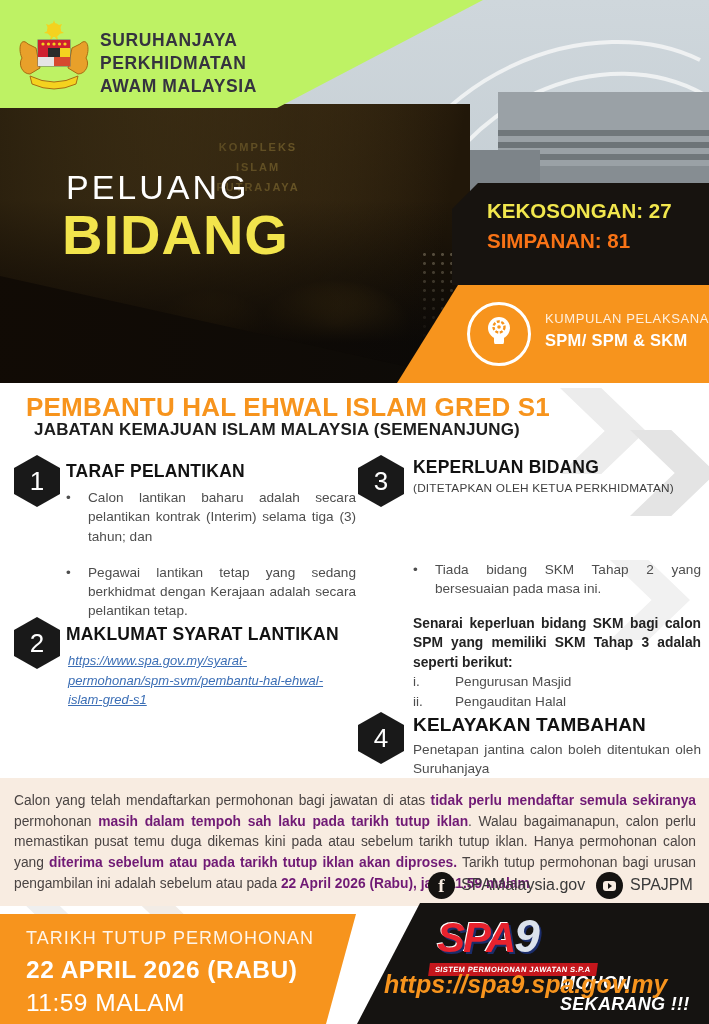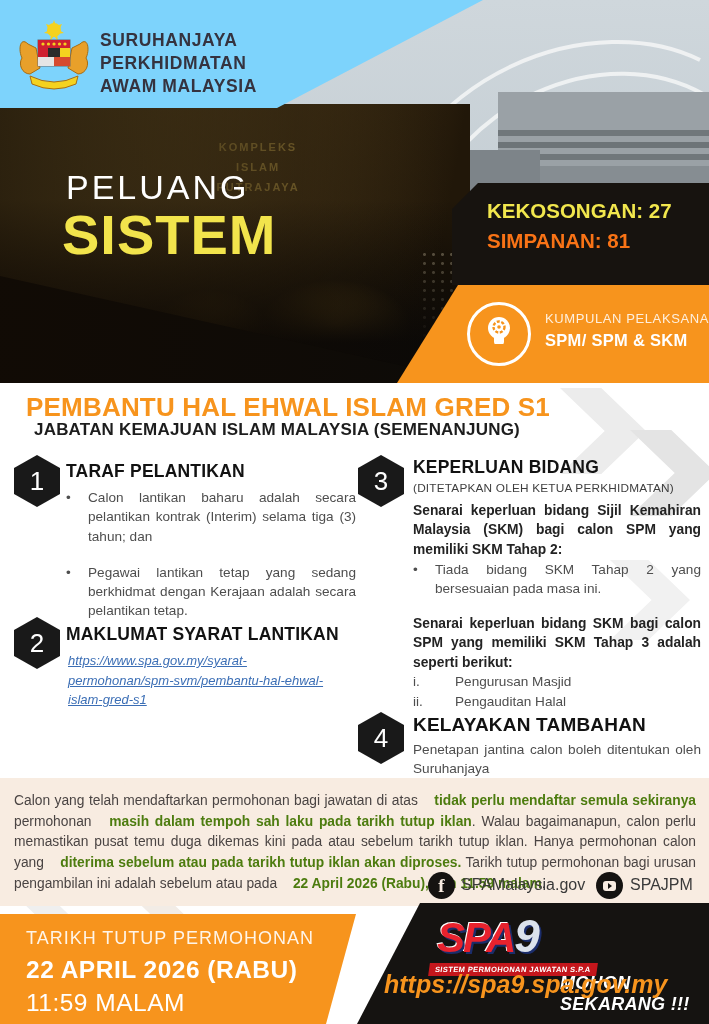--- a/index.html
+++ b/index.html
@@ -16,21 +16,21 @@
   .ph-tree1,.ph-tree2{position:absolute;width:120px;height:90px;border-radius:50%;background:radial-gradient(closest-side,rgba(205,153,47,.85),rgba(205,153,47,0));}
   .ph-tree1{left:150px;top:290px;}
   .ph-tree2{left:260px;top:280px;width:150px;}
   .ph-lattice{position:absolute;left:420px;top:250px;width:160px;height:133px;background:radial-gradient(circle 2px,rgba(230,214,178,.55) 1px,transparent 2px);background-size:9px 9px;}
   .ph-dark-wedge{position:absolute;left:0;top:200px;width:709px;height:183px;background:linear-gradient(180deg,rgba(10,8,5,0) 0%,rgba(10,8,5,.55) 40%,#0b0907 78%);}
   .ph-dark-tri{position:absolute;left:0;top:230px;width:480px;height:153px;background:#0d0b08;clip-path:polygon(0 30%,100% 100%,0 100%);}
   .ph-left-shade{position:absolute;left:0;top:104px;width:709px;height:279px;background:linear-gradient(90deg,rgba(18,11,4,.78) 0%,rgba(18,11,4,.4) 42%,rgba(18,11,4,0) 64%);}
   .ph-sign{position:absolute;left:188px;top:138px;width:140px;text-align:center;color:#bb9d48;opacity:.75;font-size:11px;font-weight:700;letter-spacing:2px;line-height:1.8;}
 
   
-  .header{position:absolute;left:0;top:0;width:709px;height:110px;background:#7dd3fc;clip-path:polygon(0 0,483px 0,277px 108px,0 108px);}
+  .header{position:absolute;left:0;top:0;width:709px;height:110px;background:#bef264;clip-path:polygon(0 0,483px 0,277px 108px,0 108px);}
   .agency{position:absolute;left:100px;top:29px;color:#35333f;font-size:17.5px;font-weight:700;letter-spacing:.6px;line-height:1.32;}
   .emblem{position:absolute;left:14px;top:18px;}
 
   
   .peluang{position:absolute;left:66px;top:168px;color:#fff;font-size:34px;font-weight:400;letter-spacing:3px;}
   .kerjaya{position:absolute;left:62px;top:202px;color:#f2e44c;font-size:56px;font-weight:700;letter-spacing:1px;}
 
   
   .vacancy{position:absolute;left:452px;top:183px;width:257px;height:102px;background:#17130f;clip-path:polygon(26px 0,100% 0,100% 100%,0 100%,0 26px);padding:13px 0 0 35px;line-height:30px;font-size:20.5px;font-weight:700;}
   .vac1{color:#f2e74d;}
@@ -55,21 +55,21 @@
   .bullet-row{display:flex;margin-bottom:17px;}
   .bullet-dot{width:22px;flex:none;}
   .roman-row{display:flex;line-height:1.45;}
   .roman-n{width:42px;flex:none;}
   .link{position:absolute;color:#3b6eb5;font-size:13px;font-style:italic;font-weight:500;line-height:1.5;text-decoration:underline;word-wrap:break-word;cursor:pointer;}
   .sub-sec{position:absolute;color:#3e3e3e;font-size:11.8px;letter-spacing:.2px;}
 
   
   .notice{position:absolute;left:0;top:778px;width:709px;height:128px;background:#f8ece1;}
   .notice-text{position:absolute;left:14px;top:13px;width:682px;color:#4a4443;font-size:13.8px;line-height:1.5;text-align:justify;}
-  .notice-text b{color:#4d7c0f;margin-left:12px;}
+  .notice-text b{color:#701a75;}
   .social{position:absolute;left:0;top:94px;width:709px;height:30px;}
   .soc-ic{position:absolute;width:27px;height:27px;background:#151311;border-radius:50%;display:flex;align-items:center;justify-content:center;}
   .fb{left:428px;top:0;color:#f8ece1;font-size:19px;font-weight:700;font-family:"Liberation Serif","DejaVu Serif",serif;}
   .yt{left:596px;top:0;}
   .yt-rect{width:13px;height:10px;background:#f8ece1;border-radius:3px;display:flex;align-items:center;justify-content:center;}
   .yt-tri{width:0;height:0;border-left:4px solid #151311;border-top:3px solid transparent;border-bottom:3px solid transparent;}
   .soc-label{position:absolute;top:4px;color:#3a3a3a;font-size:16px;}
   .fb-label{left:461px;}
   .yt-label{left:630px;}
 
@@ -144,21 +144,21 @@
       <path d="M16,58 Q40,70 64,58 L62,66 Q40,76 18,66 Z" fill="#f4d21f" stroke="#a86d12" stroke-width="1"></path>
     </svg>
     <div class="agency">
       <div>SURUHANJAYA</div>
       <div>PERKHIDMATAN</div>
       <div>AWAM MALAYSIA</div>
     </div>
   </div>
 
   <div class="peluang">PELUANG</div>
-  <div class="kerjaya">SISTEM</div>
+  <div class="kerjaya">BIDANG</div>
 
   <div class="vacancy">
     <div class="vac1">KEKOSONGAN: 27</div>
     <div class="vac2">SIMPANAN: 81</div>
   </div>
 
   <div class="group-panel">
     <div class="bulb-circle">
       <svg width="30" height="38" viewBox="0 0 30 38">
         <circle cx="15" cy="13" r="11" fill="#fff"></circle>
@@ -202,21 +202,20 @@
       <span>2</span>
     </div>
   <div class="h-sec" style="left:66px;top:624px;">MAKLUMAT SYARAT LANTIKAN</div>
   <div class="link" style="left:68px;top:651px;width:275px;">https://www.spa.gov.my/syarat-permohonan/spm-svm/pembantu-hal-ehwal-islam-gred-s1</div>
 
   <div class="badge" style="left:358px;top:455px;">
       <span>3</span>
     </div>
   <div class="h-sec" style="left:413px;top:457px;">KEPERLUAN BIDANG</div>
   <div class="sub-sec" style="left:413px;top:481px;">(DITETAPKAN OLEH KETUA PERKHIDMATAN)</div>
-  <div class="bold-txt" style="left:413px;top:501px;width:288px;">Senarai keperluan bidang Sijil Kemahiran Malaysia (SKM) bagi calon SPM yang memiliki SKM Tahap 2:</div>
   <div class="body-txt" style="left:413px;top:560px;width:288px;">
     <div class="bullet-row">
         <span class="bullet-dot">•</span>
         <span>Tiada bidang SKM Tahap 2 yang bersesuaian pada masa ini.</span>
       </div>
   </div>
   <div class="bold-txt" style="left:413px;top:614px;width:288px;">Senarai keperluan bidang SKM bagi calon SPM yang memiliki SKM Tahap 3 adalah seperti berikut:</div>
   <div class="body-txt" style="left:413px;top:672px;width:288px;text-align:left;">
     <div class="roman-row">
         <span class="roman-n">i.</span>

